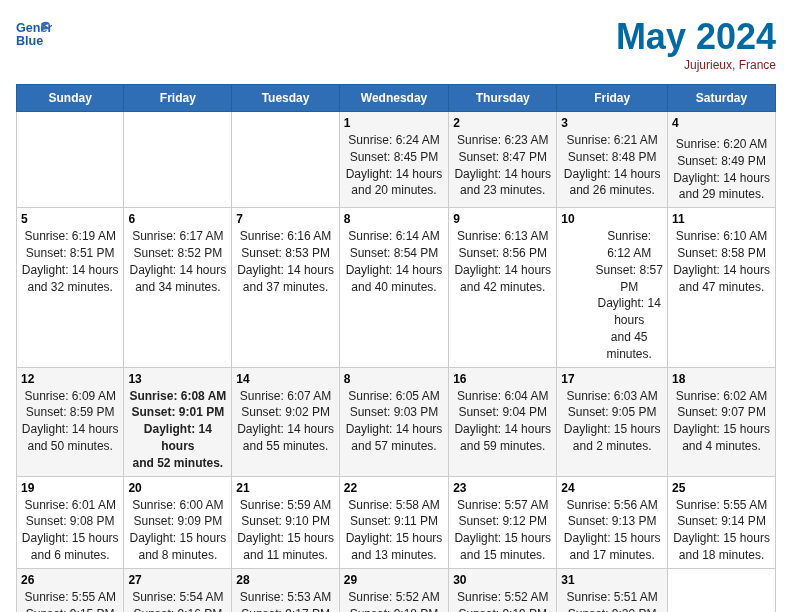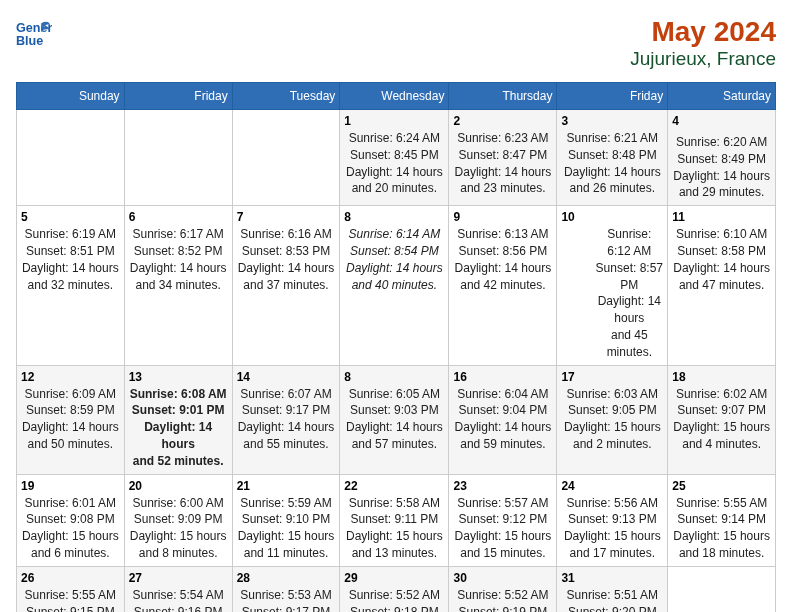--- a/index.html
+++ b/index.html
@@ -22,40 +22,40 @@
     }
     .logo-icon {
       width: 36px;
       height: 36px;
       margin-right: 4px;
     }
     .title-block {
       text-align: right;
     }
     .month-year {
-      font-size: 28px;
+      font-size: 36px;
       font-weight: bold;
-      color: #c2410c;
+      color: #0369a1;
     }
     .location {
-      font-size: 19px;
-      color: #14532d;
+      font-size: 12px;
+      color: #7f1d1d;
     }
     table {
       width: 100%;
       border-collapse: collapse;
       font-size: 10.5px;
     }
     thead tr th {
       background-color: #2f6db5;
       color: #fff;
       padding: 6px 4px;
-      text-align: right;
+      text-align: center;
       font-size: 12px;
-      font-weight: normal;
+      font-weight: bold;
       border: 1px solid #2060a0;
     }
     tbody tr td {
       border: 1px solid #ccc;
       vertical-align: top;
       padding: 4px;
       width: 113px;
       height: 80px;
       background: #fff;
     }
@@ -159,21 +159,21 @@
         </td>
         <td>
           <div class="day-num">7</div>
           <div class="day-info" style="white-space: pre-line;">Sunrise: 6:16 AM
 Sunset: 8:53 PM
 Daylight: 14 hours
 and 37 minutes.</div>
         </td>
         <td>
           <div class="day-num">8</div>
-          <div class="day-info" style="white-space: pre-line; font-style: italic;">Sunrise: 6:14 AM
+          <div class="day-info" style="white-space: pre-line;">Sunrise: 6:14 AM
 Sunset: 8:54 PM
 Daylight: 14 hours
 and 40 minutes.</div>
         </td>
         <td>
           <div class="day-num">9</div>
           <div class="day-info" style="white-space: pre-line;">Sunrise: 6:13 AM
 Sunset: 8:56 PM
 Daylight: 14 hours
 and 42 minutes.</div>
@@ -204,21 +204,21 @@
         <td>
           <div class="day-num">13</div>
           <div class="day-info" style="white-space: pre-line; font-weight: bold;">Sunrise: 6:08 AM
 Sunset: 9:01 PM
 Daylight: 14 hours
 and 52 minutes.</div>
         </td>
         <td>
           <div class="day-num">14</div>
           <div class="day-info" style="white-space: pre-line;">Sunrise: 6:07 AM
-Sunset: 9:17 PM
+Sunset: 9:02 PM
 Daylight: 14 hours
 and 55 minutes.</div>
         </td>
         <td>
           <div class="day-num">8</div>
           <div class="day-info" style="white-space: pre-line;">Sunrise: 6:05 AM
 Sunset: 9:03 PM
 Daylight: 14 hours
 and 57 minutes.</div>
         </td>

